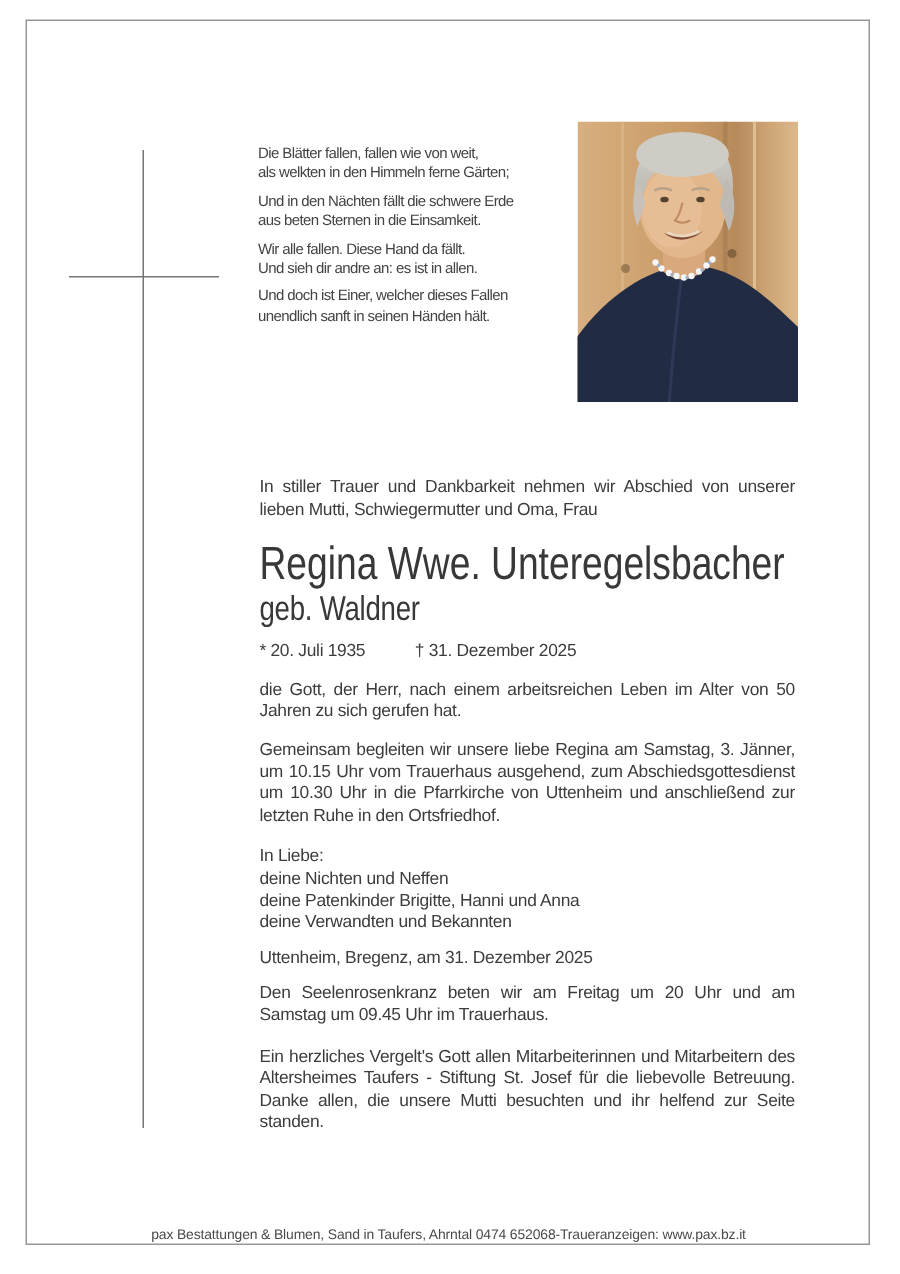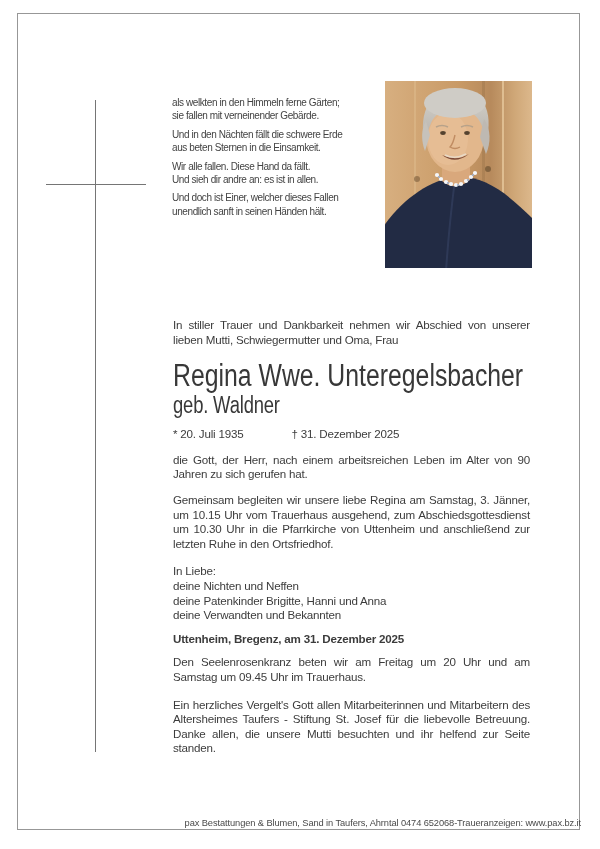--- a/index.html
+++ b/index.html
@@ -41,49 +41,49 @@
     margin-top: 12px;
     font-size: 31px; line-height: 34px; letter-spacing: 0;
     color: #383838; white-space: nowrap;
     transform: scaleX(0.80); transform-origin: 0 50%;
   }
   .maiden-name {
     font-size: 23px; line-height: 24px; color: #383838; white-space: nowrap;
     transform: scaleX(0.80); transform-origin: 0 50%;
   }
   .dates { margin-top: 10px; white-space: nowrap; }
-  .dates .death { margin-left: 45px; }
+  .dates .death { margin-left: 30px; }
   .p1 { margin-top: 11px; }
   .p2 { margin-top: 11px; }
   .in-liebe { margin-top: 13px; }
   .children-row { display: flex; }
   .children-label { width: 70px; flex: none; }
   .child-line { white-space: nowrap; }
-  .place-date { margin-top: 9px; font-weight: bold; }
+  .place-date { margin-top: 9px; }
   .rosary { margin-top: 9px; }
   .thanks { margin-top: 13px; }
 
   .footer {
     position: absolute; left: 17px; top: 818px; width: 564px;
-    text-align: right; font-size: 9.3px; letter-spacing: -0.1px; color: #4a4a4a;
+    text-align: center; font-size: 9.3px; letter-spacing: -0.1px; color: #4a4a4a;
     white-space: nowrap;
   }
 </style>
 </head>
 <body>
 
 <div class="frame"></div>
 
 <div class="cross-v"></div>
 <div class="cross-h"></div>
 
 <div class="poem">
   <div class="stanza">
+    <div class="line">Die Blätter fallen, fallen wie von weit,</div>
     <div class="line">als welkten in den Himmeln ferne Gärten;</div>
-    <div class="line">sie fallen mit verneinender Gebärde.</div>
   </div>
   <div class="stanza">
     <div class="line">Und in den Nächten fällt die schwere Erde</div>
     <div class="line">aus beten Sternen in die Einsamkeit.</div>
   </div>
   <div class="stanza">
     <div class="line">Wir alle fallen. Diese Hand da fällt.</div>
     <div class="line">Und sieh dir andre an: es ist in allen.</div>
   </div>
   <div class="stanza">
@@ -151,21 +151,21 @@
 </div>
 
 <div class="content">
   <p class="para">In stiller Trauer und Dankbarkeit nehmen wir Abschied von unserer lieben Mutti, Schwiegermutter und Oma, Frau</p>
   <div class="deceased-name">Regina Wwe. Unteregelsbacher</div>
   <div class="maiden-name">geb. Waldner</div>
   <div class="dates">
     <span class="birth">* 20. Juli 1935</span>
     <span class="death">† 31. Dezember 2025</span>
   </div>
-  <p class="para p1">die Gott, der Herr, nach einem arbeitsreichen Leben im Alter von 90 Jahren zu sich gerufen hat.</p>
+  <p class="para p1">die Gott, der Herr, nach einem arbeitsreichen Leben im Alter von 50 Jahren zu sich gerufen hat.</p>
   <p class="para p2">Gemeinsam begleiten wir unsere liebe Regina am Samstag, 3. Jänner, um 10.15 Uhr vom Trauerhaus ausgehend, zum Abschiedsgottesdienst um 10.30 Uhr in die Pfarrkirche von Uttenheim und anschließend zur letzten Ruhe in den Ortsfriedhof.</p>
 
   <div class="in-liebe">In Liebe:</div>
   <div>deine Nichten und Neffen</div>
   <div>deine Patenkinder Brigitte, Hanni und Anna</div>
   <div>deine Verwandten und Bekannten</div>
 
   <div class="place-date">Uttenheim, Bregenz, am 31. Dezember 2025</div>
   <p class="para rosary">Den Seelenrosenkranz beten wir am Freitag um 20 Uhr und am Samstag um 09.45 Uhr im Trauerhaus.</p>
   <p class="para thanks">Ein herzliches Vergelt's Gott allen Mitarbeiterinnen und Mitarbeitern des Altersheimes Taufers - Stiftung St. Josef für die liebevolle Betreuung. Danke allen, die unsere Mutti besuchten und ihr helfend zur Seite standen.</p>

